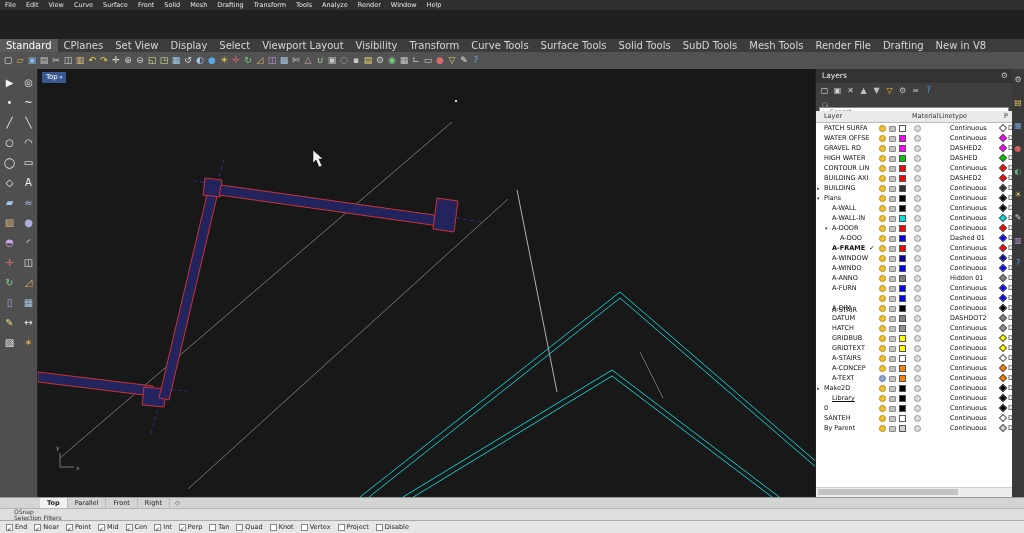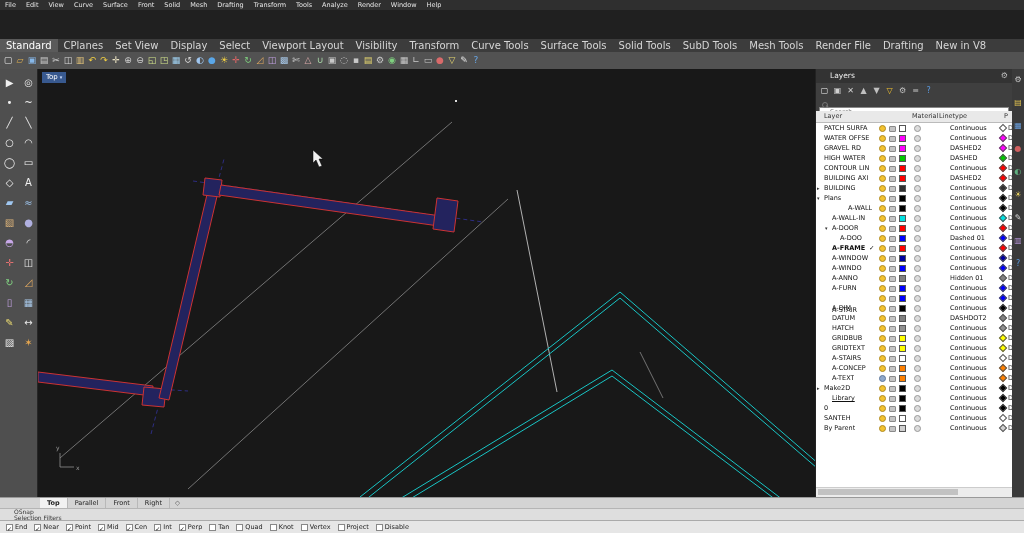--- a/index.html
+++ b/index.html
@@ -35,21 +35,21 @@
   .gline{stroke:var(--construction);stroke-width:0.7;fill:none;}
   .wline{stroke:#d8d8d8;stroke-width:0.8;fill:none;}
   .axisline{stroke:var(--axis);stroke-width:0.6;stroke-dasharray:4 3;fill:none;}
   .wall{fill:var(--wall-fill);stroke:var(--wall-outline);stroke-width:1;}
   .cyan{stroke:var(--interior);stroke-width:1;fill:none;}
   .gizmo{stroke:#909090;stroke-width:0.8;}
   .gizmo-label{fill:#9a9a9a;font-size:6px;font-family:"DejaVu Sans",sans-serif;}
 
   
   .layers-panel{position:absolute;left:815px;top:69px;width:197px;height:428px;background:#fff;border-left:1px solid #222;box-sizing:border-box;}
-  .lp-header{height:14px;background:#333;color:#eee;font-size:7.5px;line-height:14px;padding-left:14px;position:relative;}
+  .lp-header{height:14px;background:#333;color:#eee;font-size:7.5px;line-height:14px;padding-left:6px;position:relative;}
   .lp-menu-icon{position:absolute;right:4px;top:0;color:#bbb;font-size:8px;}
   .lp-toolbar{height:15px;background:#3f3f3f;display:flex;align-items:center;padding-left:3px;gap:2px;}
   .lp-icon{width:11px;height:11px;font-size:8px;line-height:11px;text-align:center;flex:0 0 auto;}
   .lp-search{height:13px;background:#3f3f3f;padding:1px 3px 0 3px;box-sizing:border-box;}
   .lp-search input{width:100%;height:10px;font-size:6.5px;border:1px solid #888;background:#fff;box-sizing:border-box;padding:0 2px 0 10px;font-family:"DejaVu Sans",sans-serif;}
   .mag{position:absolute;width:4px;height:4px;border:1px solid #777;border-radius:50%;margin-left:3px;margin-top:3px;pointer-events:none;}
   .mag:after{content:"";position:absolute;left:3px;top:3px;width:3px;height:1px;background:#777;transform:rotate(45deg);}
   .lp-colheader{height:11px;background:#e9e9e9;border-bottom:1px solid #bbb;position:relative;font-size:6.5px;color:#333;}
   .lp-col{position:absolute;top:0;line-height:11px;}
   .lp-list{position:relative;height:346px;background:#fff;overflow:hidden;}
@@ -343,21 +343,21 @@
           <span class="cell lname" style="left: 8px;">Plans</span>
           <span class="bulb cell"></span>
           <span class="lockic cell"></span>
           <span class="cell swatch" style="background: rgb(0, 0, 0);"></span>
           <span class="cell matswatch"></span>
           <span class="cell ltype">Continuous</span>
           <span class="cell pdiamond" style="background: rgb(0, 0, 0);"></span>
           <span class="cell ptext">D</span>
         </div>
         <div class="layer-row">
-          <span class="cell lname" style="left: 32px;">A-WALL</span>
+          <span class="cell lname" style="left: 16px;">A-WALL</span>
           <span class="bulb cell"></span>
           <span class="lockic cell"></span>
           <span class="cell swatch" style="background: rgb(0, 0, 0);"></span>
           <span class="cell matswatch"></span>
           <span class="cell ltype">Continuous</span>
           <span class="cell pdiamond" style="background: rgb(0, 0, 0);"></span>
           <span class="cell ptext">D</span>
         </div>
         <div class="layer-row">
           <span class="cell lname" style="left: 16px;">A-WALL-IN</span>

